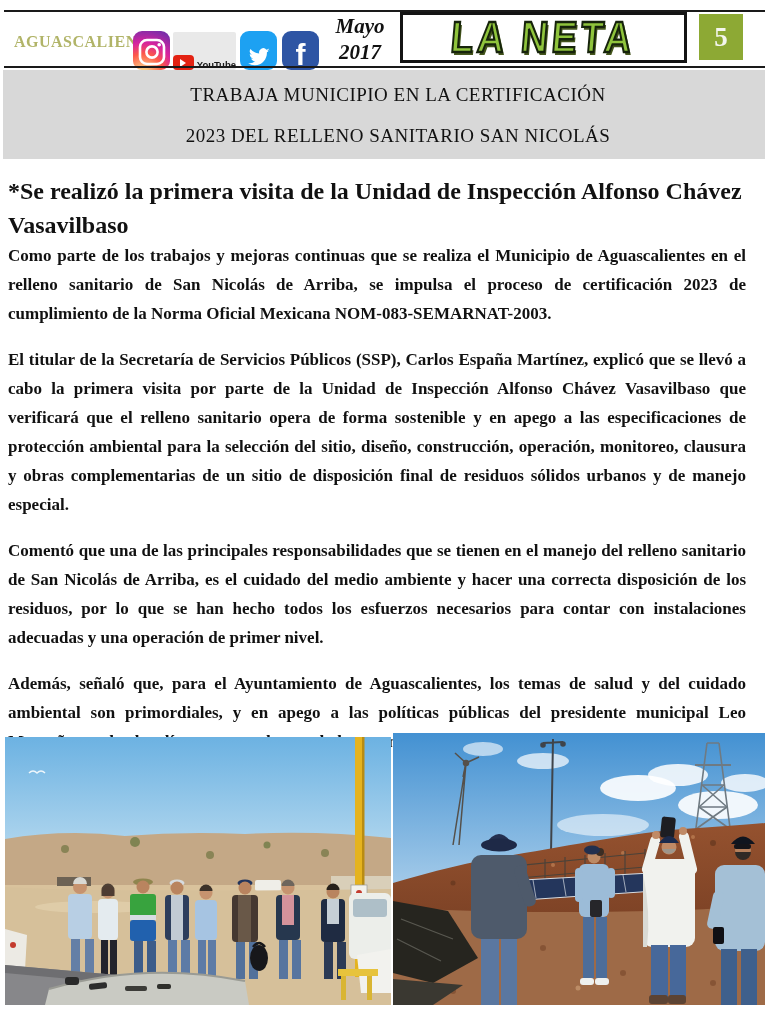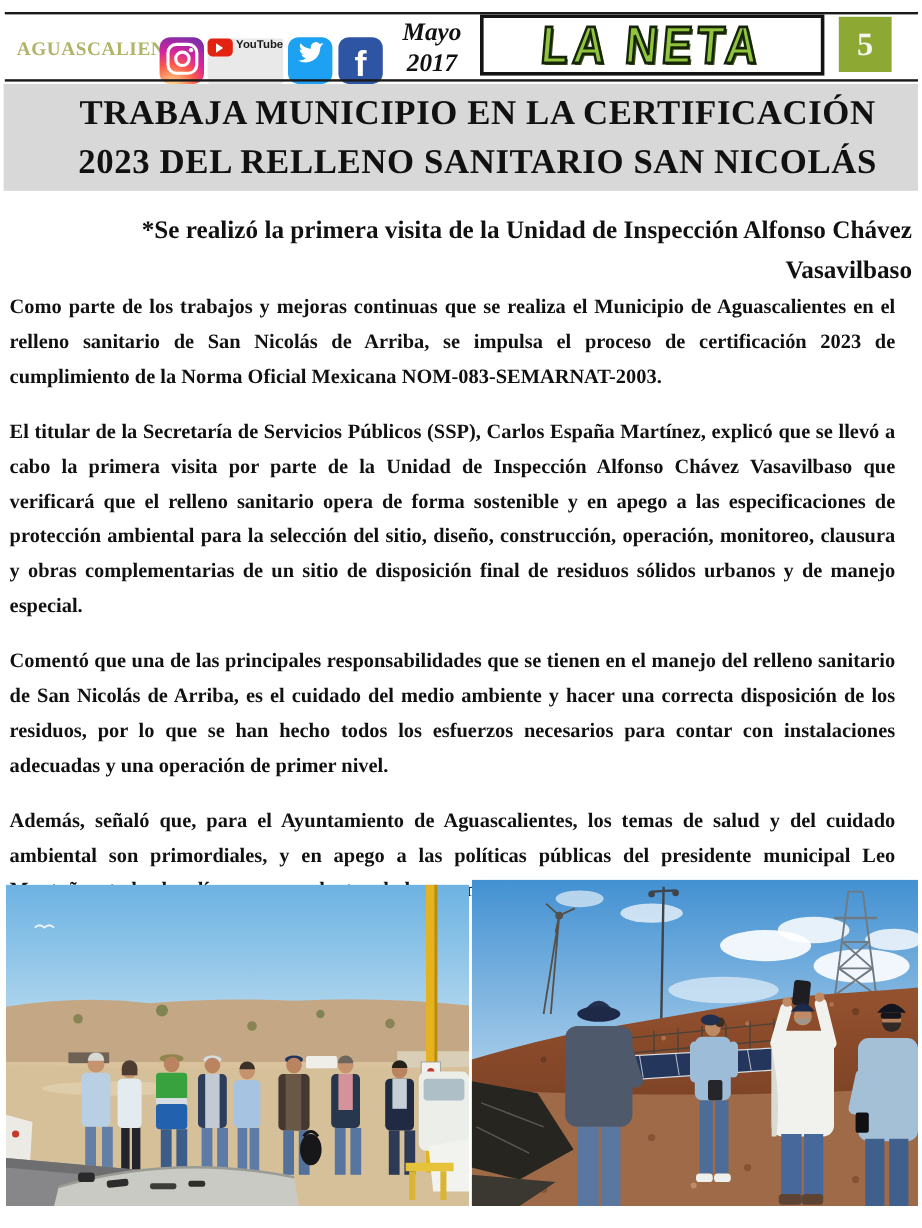--- a/index.html
+++ b/index.html
@@ -10,21 +10,21 @@
 
   .rule { position:absolute; left:4px; right:3px; border-top:2px solid #1a1a1a; }
   .rule.top { top:10px; }
   .rule.mid { top:66px; }
 
   
   .masthead { position:absolute; top:12px; left:0; right:0; height:53px; }
   .brand { position:absolute; left:14px; top:21px; font-size:16px; font-weight:bold;
            letter-spacing:.5px; color:#b1b468; }
   .sicon { position:absolute; top:19px; width:37px; height:39px; border-radius:9px;
-           display:flex; align-items:flex-start; justify-content:center; }
+           display:flex; align-items:flex-end; justify-content:center; }
   .ig { left:133px; background:radial-gradient(circle at 28% 110%, #fdf497 0%, #fd5949 40%, #d6249f 62%, #7b2ea8 90%); }
   .yt { left:173px; width:63px; height:38px; top:20px; border-radius:2px; background:#e9e9e9; gap:3px; }
   .yt .play { width:21px; height:15px; background:#e32212; border-radius:4px;
               display:flex; align-items:center; justify-content:center; }
   .yt .play i { display:block; width:0; height:0; border-left:6px solid #fff;
                 border-top:4px solid transparent; border-bottom:4px solid transparent; }
   .yt .yt-label { font-family:"Liberation Sans", sans-serif; font-size:9.5px; font-weight:bold; color:#1a1a1a; }
   .tw { left:240px; background:#1da1f2; }
   .fb { left:282px; background:#2e55a4; }
   .fb span { font-family:"Liberation Sans", sans-serif; font-weight:900; font-size:30px;
@@ -37,24 +37,24 @@
   .logo-text { font-family:"Liberation Sans", sans-serif; font-weight:900; font-size:37px;
                letter-spacing:4px; color:#8fc43c; transform:skewX(-5deg) scaleY(1.18);
                -webkit-text-stroke:2px #16230b; text-shadow:2px 2px 0 #44551c; white-space:nowrap; }
   .page-num { position:absolute; left:699px; top:2px; width:44px; height:46px; background:#8da934;
               color:#f4f6ee; font-weight:bold; font-size:27px; display:flex;
               align-items:center; justify-content:center; }
 
   
   .headline-box { position:absolute; left:3px; right:3px; top:70px; height:89px;
                   background:#d8d8d8; text-align:center; padding-top:4px; }
-  .headline-box div { font-size:29px; font-weight:bold; line-height:41px; letter-spacing:.5px;margin-left:28px; }
-
-  .subhead { position:absolute; top:174px; left:8px; right:8px; text-align:right;
-             font-weight:bold; font-size:21px; line-height:34px; }
+  .headline-box div { font-size:19px; font-weight:normal; line-height:41px; letter-spacing:.5px;margin-left:28px; }
+
+  .subhead { position:absolute; top:174px; left:8px; right:8px; text-align:left;
+             font-weight:bold; font-size:24px; line-height:34px; }
 
   .bodytext { position:absolute; top:241px; left:8px; right:7px; }
   .bodytext p { margin:0 15px 17px 0; font-size:17px; font-weight:bold;
                 line-height:29px; text-align:justify; }
 
   
   .photo { position:absolute; overflow:hidden; }
   .photo svg { display:block; width:100%; height:100%; }
   .photo-left  { left:5px;  top:737px; width:386px; height:268px; }
   .photo-right { left:393px; top:733px; width:372px; height:272px; }

